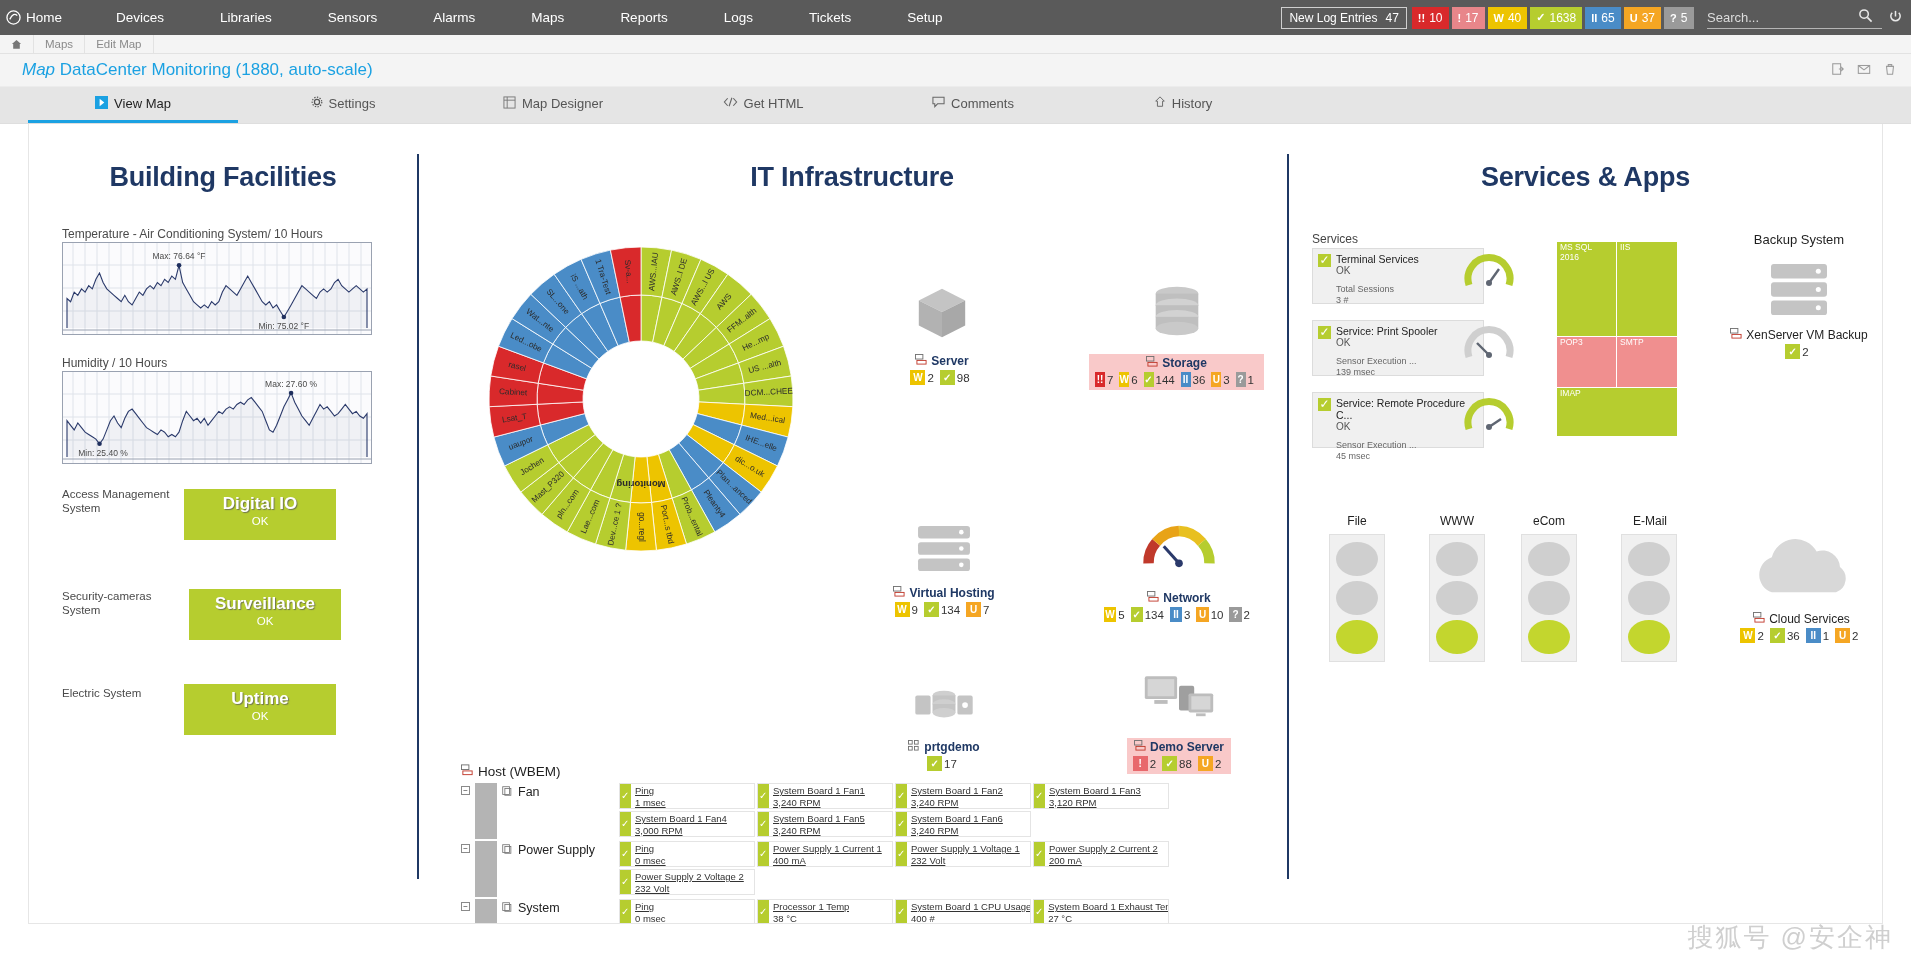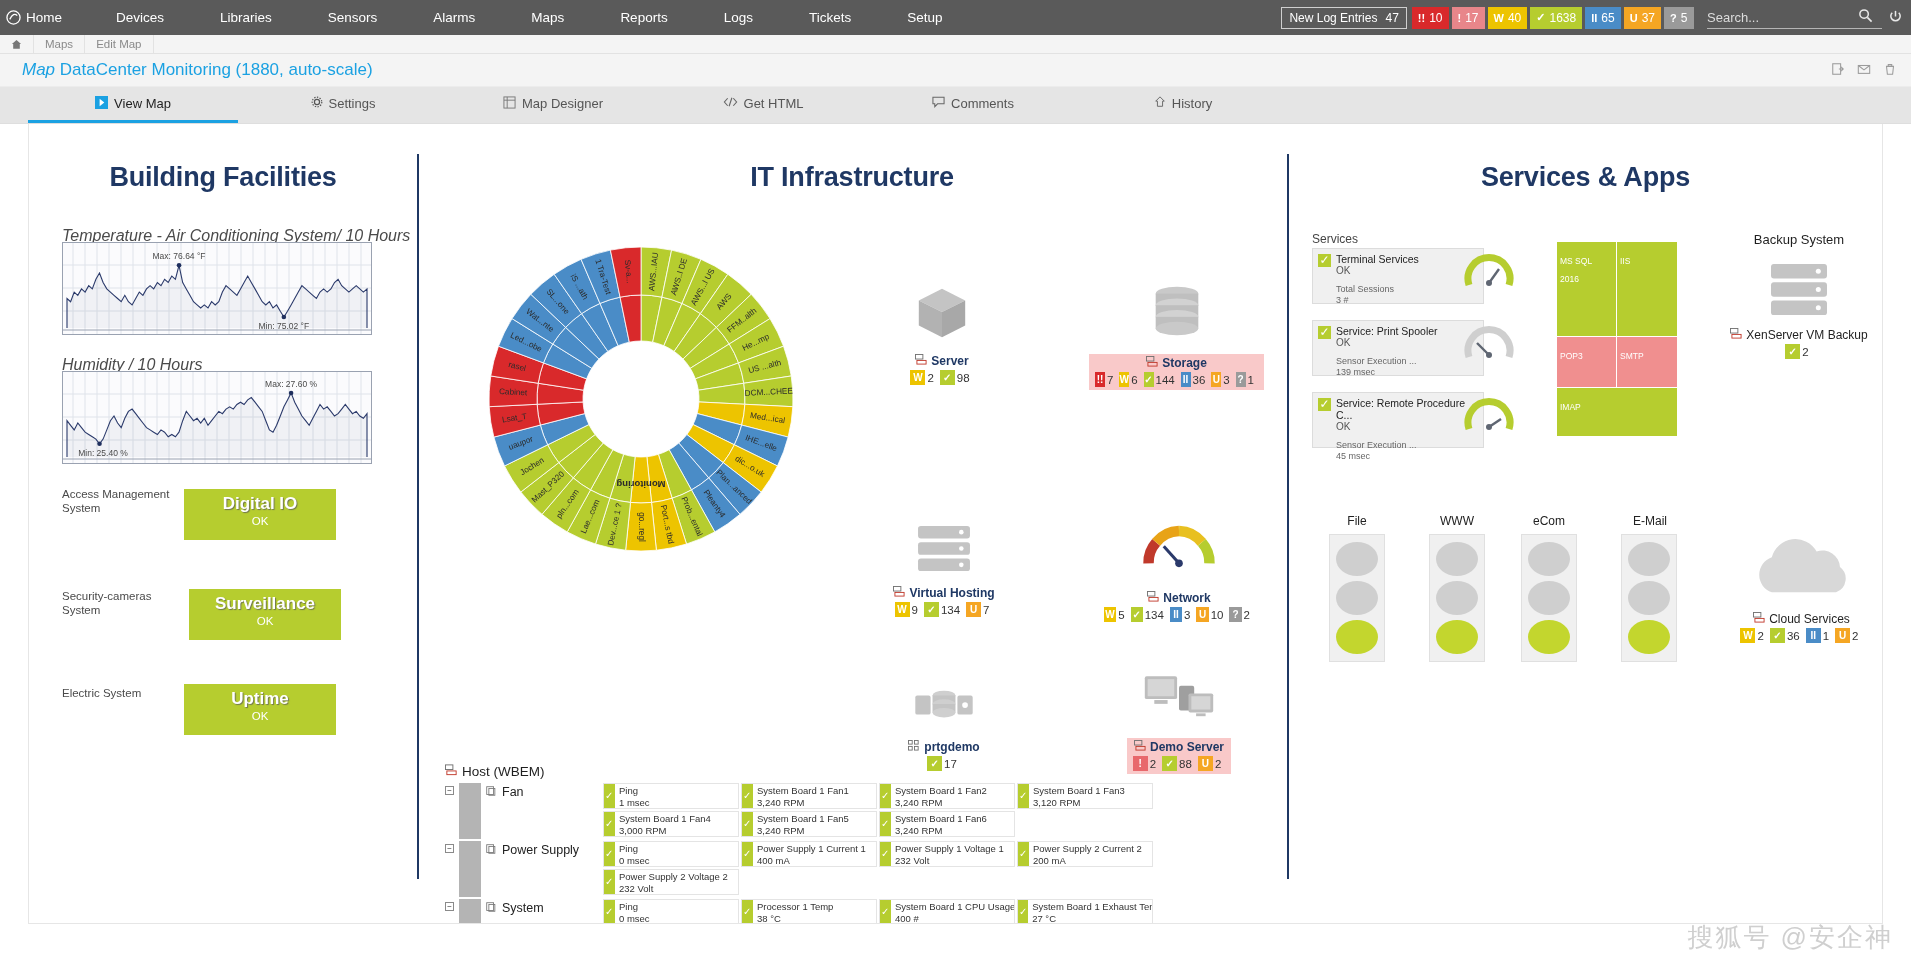--- a/index.html
+++ b/index.html
@@ -98,21 +98,21 @@
     overflow: hidden;
   }
   .vdiv { position: absolute; width: 2px; background: #1f3864; }
 
   .coltitle {
     position: absolute; font-size: 27px; color: #1f3864; font-weight: bold;
     text-align: center; letter-spacing: -.2px;
   }
 
   
-  .gtitle { position: absolute; font-size: 16px; color: #4a4a4a; font-style: italic; }
+  .gtitle { position: absolute; font-size: 12px; color: #4a4a4a; }
   .graph {
     position: absolute; border: 1px solid #9aa2b1; background: #eab308;
   }
   .graph svg { display: block; }
   .glabel { font-size: 8.5px; fill: #4a4a4a; font-family: "Liberation Sans", sans-serif; }
 
   
   .tilelabel {
     position: absolute; font-size: 11.5px; color: #4a4a4a; line-height: 14px;
   }
@@ -155,21 +155,21 @@
     font-size: 8px; line-height: 7px; text-align: center; color: #333;
   }
   .wb-rail { width: 22px; background: #b4b4b4; margin-right: 4px; }
   .wb-gname {
     width: 118px; font-size: 12.5px; color: #222; padding-top: 2px;
     display: flex; align-items: flex-start; gap: 5px;
   }
   .wb-sensors { flex: 1; display: flex; flex-wrap: wrap; }
   .sensor {
     width: 136px; height: 26px; background: #fff; border: 1px solid #e4e4e4;
-    display: flex; align-items: stretch; margin: 0 2px 2px 0;
+    display: flex; align-items: stretch; margin: 0 2px 2px 0; text-decoration: underline;
   }
   .sensor .sq { width: 11px; background: #b6cd2f; position: relative; }
   .sensor .sq::after {
     content: "\2713"; position: absolute; left: 1px; top: 6px;
     font-size: 10px; color: #fff;
   }
   .sensor .txt { padding: 1px 0 0 4px; line-height: 11.5px; overflow: hidden; }
   .sensor .sn { font-size: 9.5px; color: #333; white-space: nowrap; }
   .sensor .sv { font-size: 9.5px; color: #333; }
 
@@ -190,22 +190,22 @@
   .svcbox .body { padding-top: 4px; }
   .svcbox .nm { font-size: 10.5px; color: #222; line-height: 12px; }
   .svcbox .ok { font-size: 10px; color: #555; }
   .svcbox .metric { font-size: 9px; color: #666; margin-top: 8px; line-height: 11px; }
 
   .gauge { position: absolute; }
 
   
   .tmap { position: absolute; }
   .tcell {
-    position: absolute; font-size: 8.5px; color: #fff; padding: 10px 3px;
-    line-height: 18px; overflow: hidden;
+    position: absolute; font-size: 8.5px; color: #fff; padding: 0 3px;
+    line-height: 10px; overflow: hidden;
   }
 
   
   .tl-label { position: absolute; font-size: 12px; color: #222; }
   .tl { position: absolute; background: #f0f0f0; border: 1px solid #e0e0e0;
         width: 56px; height: 128px; display:flex; flex-direction: column;
         align-items: center; justify-content: space-around; padding: 5px 0; }
   .tl .lamp { width: 42px; height: 34px; border-radius: 50%; background: #cfcfcf; }
   .tl .lamp.on { background: #c3d62e; }
 
@@ -776,21 +776,21 @@
             <span class="chip" style="background: rgb(232, 104, 108);">!</span>
             <span class="v">2</span>
             <span class="chip" style="background: rgb(182, 205, 47);">✓</span>
             <span class="v">88</span>
             <span class="chip" style="background: rgb(245, 166, 35);">U</span>
             <span class="v">2</span>
           </div>
     </div>
   </div>
 
-  <div id="wbem" style="left:416px; top:640px; width:810px;">
+  <div id="wbem" style="left:432px; top:640px; width:810px;">
     <div class="wb-title">
       <span>
         <svg width="13" height="12" viewBox="0 0 14 12">
               <rect x="0.5" y="0.5" width="8" height="5" fill="none" stroke="#707070"></rect>
               <rect x="2" y="7" width="10" height="4" fill="none" stroke="#c0392b"></rect>
             </svg>
       </span>
       <span>Host (WBEM)</span>
     </div>
     <div id="wbem-groups">

